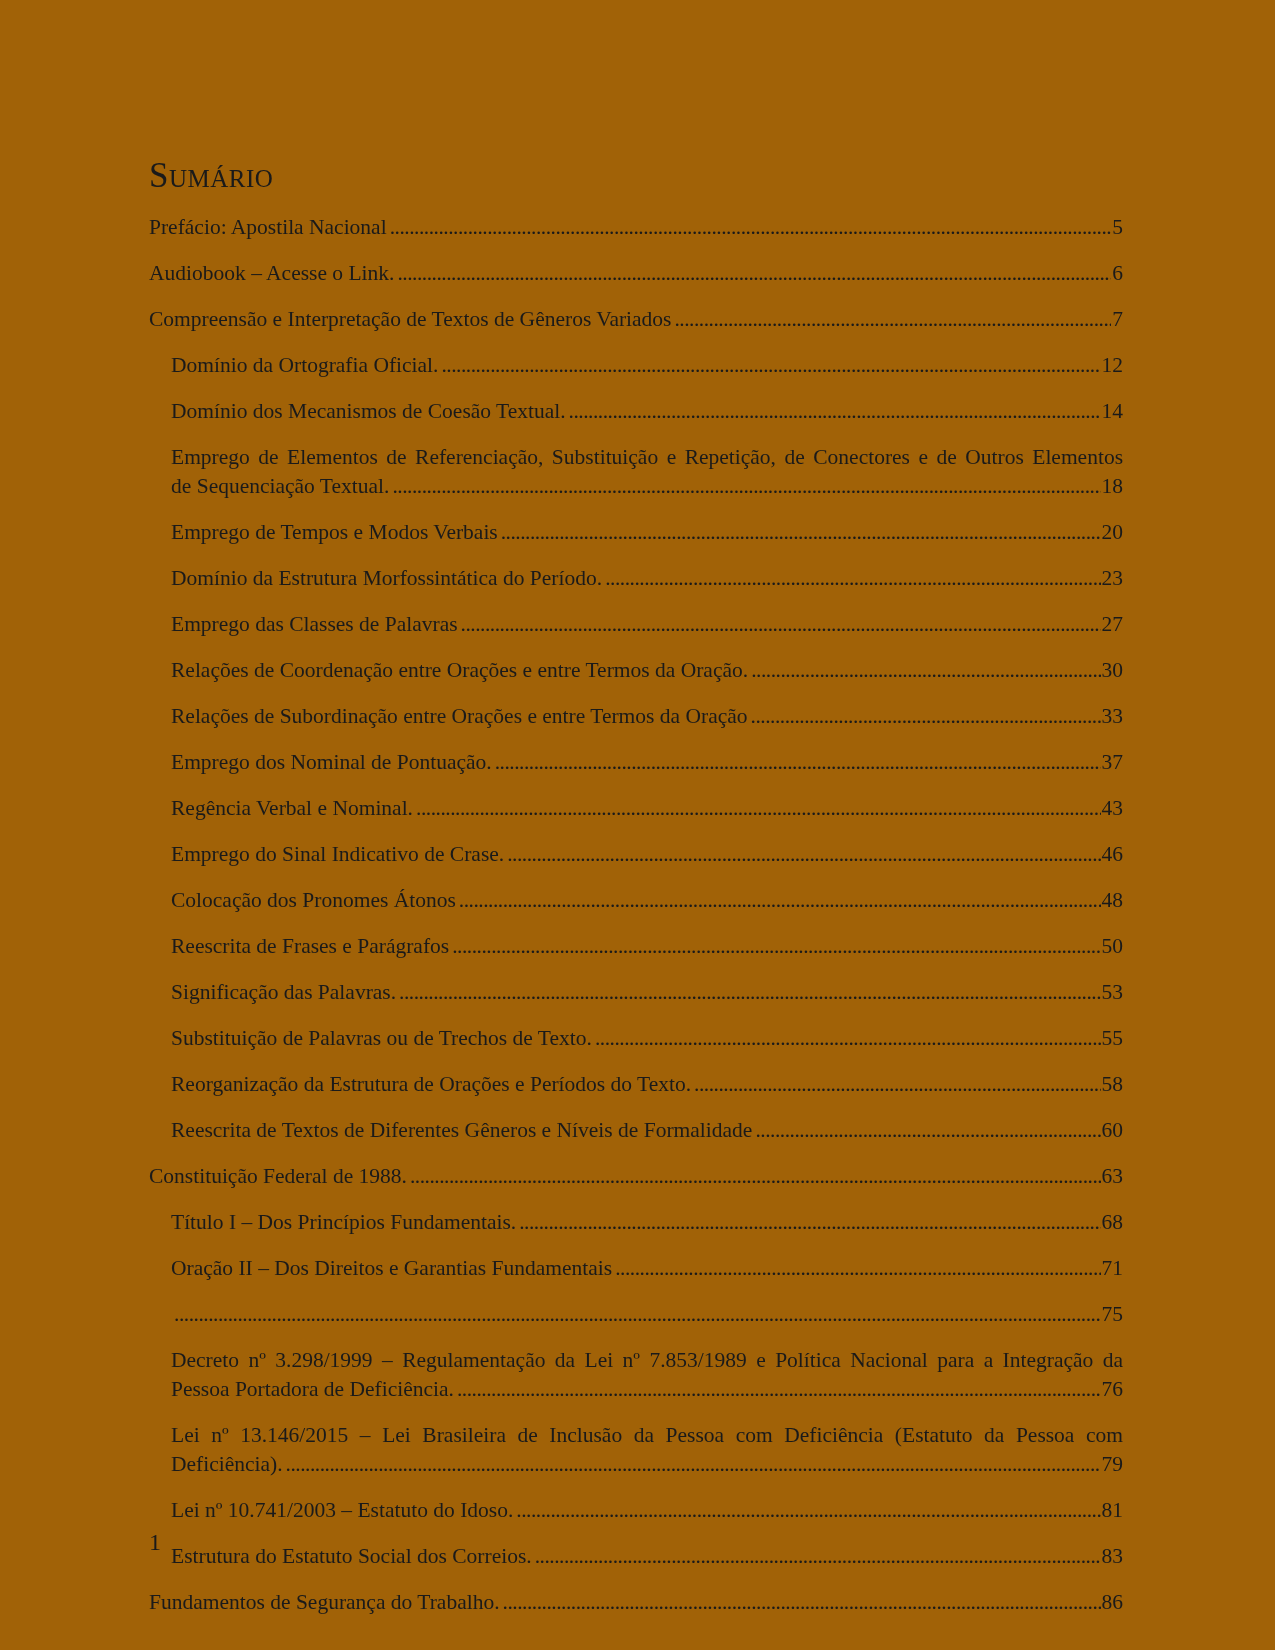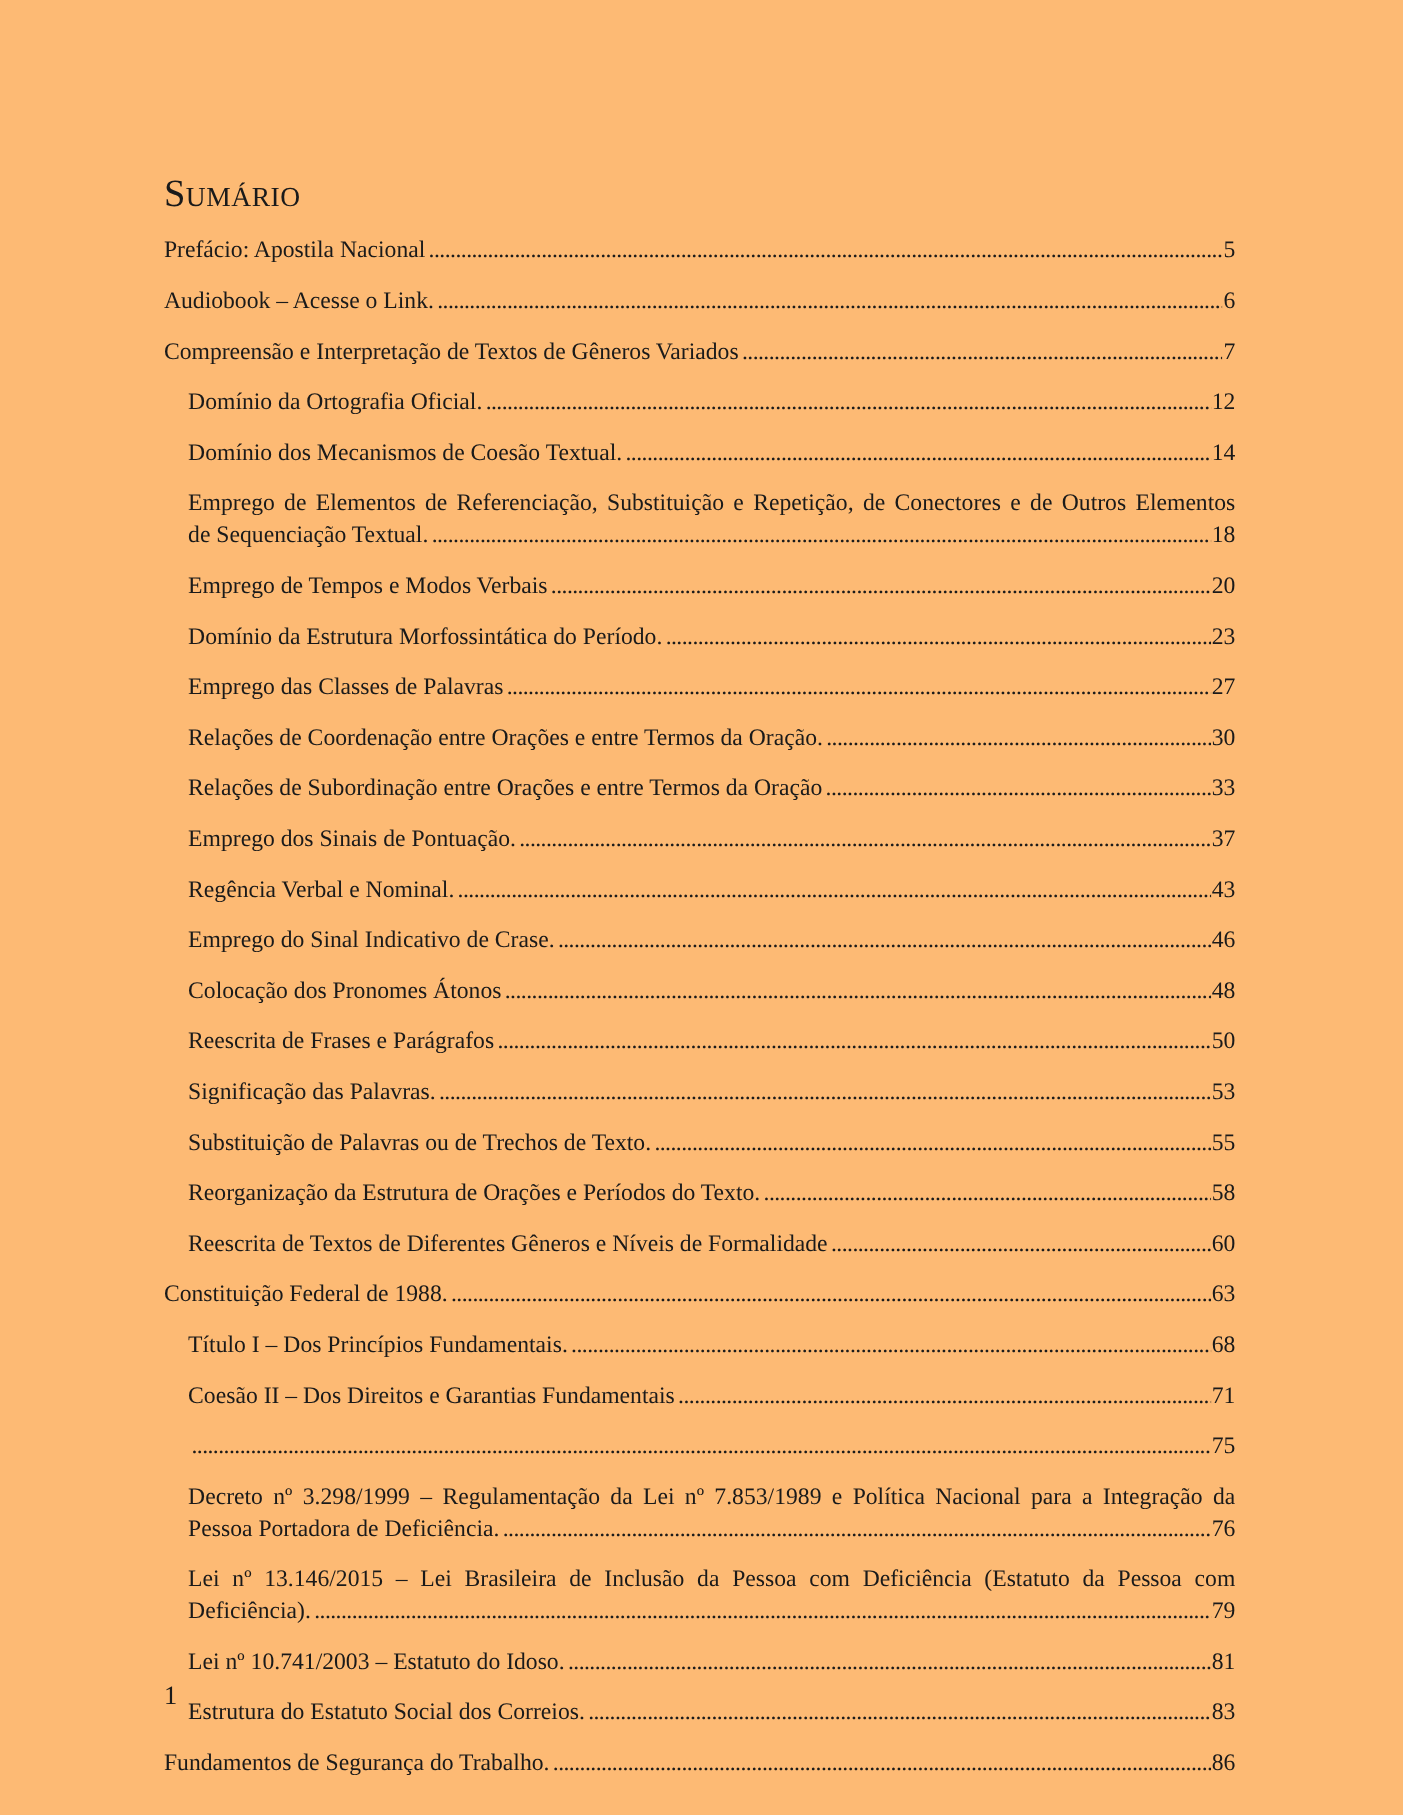--- a/index.html
+++ b/index.html
@@ -4,21 +4,21 @@
 <style>
   html, body {
     margin: 0;
     padding: 0;
     background: #ffffff;
   }
   .sheet {
     position: relative;
     width: 1275px;
     height: 1650px;
-    background: #fdba74;
+    background: #a16207;
     overflow: hidden;
     font-family: "Liberation Serif", "DejaVu Serif", serif;
     color: #1a1a1a;
   }
   .content {
     position: absolute;
     left: 149px;
     top: 156px;
     width: 974px;
   }
@@ -162,21 +162,21 @@
         </div>
         <div class="toc-entry level1">
           <div class="toc-row">
             <span class="toc-text">Relações de Subordinação entre Orações e entre Termos da Oração</span>
             <span class="toc-leader"></span>
             <span class="toc-page">33</span>
           </div>
         </div>
         <div class="toc-entry level1">
           <div class="toc-row">
-            <span class="toc-text">Emprego dos Sinais de Pontuação.</span>
+            <span class="toc-text">Emprego dos Nominal de Pontuação.</span>
             <span class="toc-leader"></span>
             <span class="toc-page">37</span>
           </div>
         </div>
         <div class="toc-entry level1">
           <div class="toc-row">
             <span class="toc-text">Regência Verbal e Nominal.</span>
             <span class="toc-leader"></span>
             <span class="toc-page">43</span>
           </div>
@@ -239,21 +239,21 @@
         </div>
         <div class="toc-entry level1">
           <div class="toc-row">
             <span class="toc-text">Título I – Dos Princípios Fundamentais.</span>
             <span class="toc-leader"></span>
             <span class="toc-page">68</span>
           </div>
         </div>
         <div class="toc-entry level1">
           <div class="toc-row">
-            <span class="toc-text">Coesão II – Dos Direitos e Garantias Fundamentais</span>
+            <span class="toc-text">Oração II – Dos Direitos e Garantias Fundamentais</span>
             <span class="toc-leader"></span>
             <span class="toc-page">71</span>
           </div>
         </div>
         <div class="toc-entry level1">
           <div class="toc-row">
             <span class="toc-leader"></span>
             <span class="toc-page">75</span>
           </div>
         </div>

